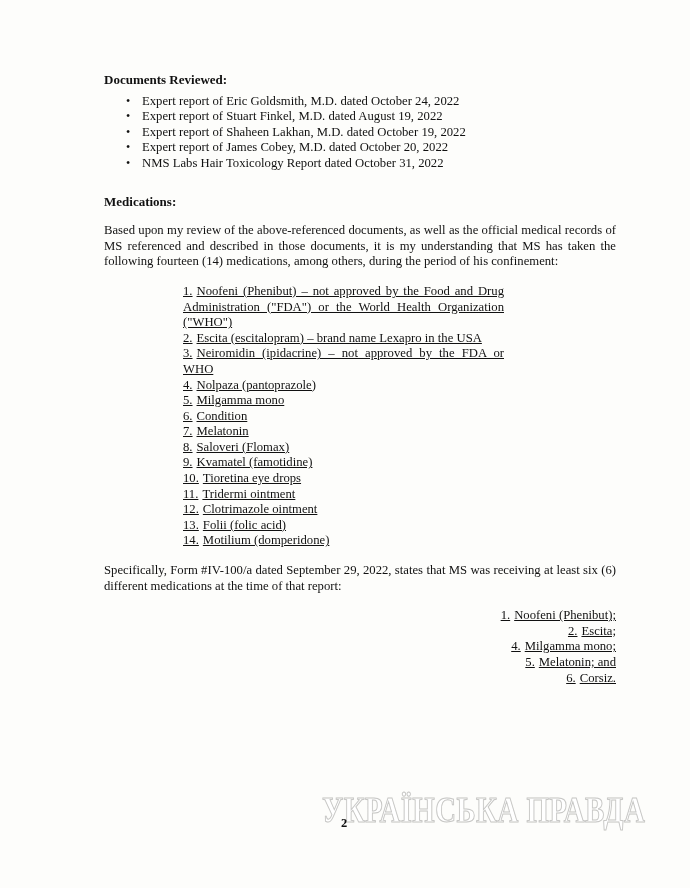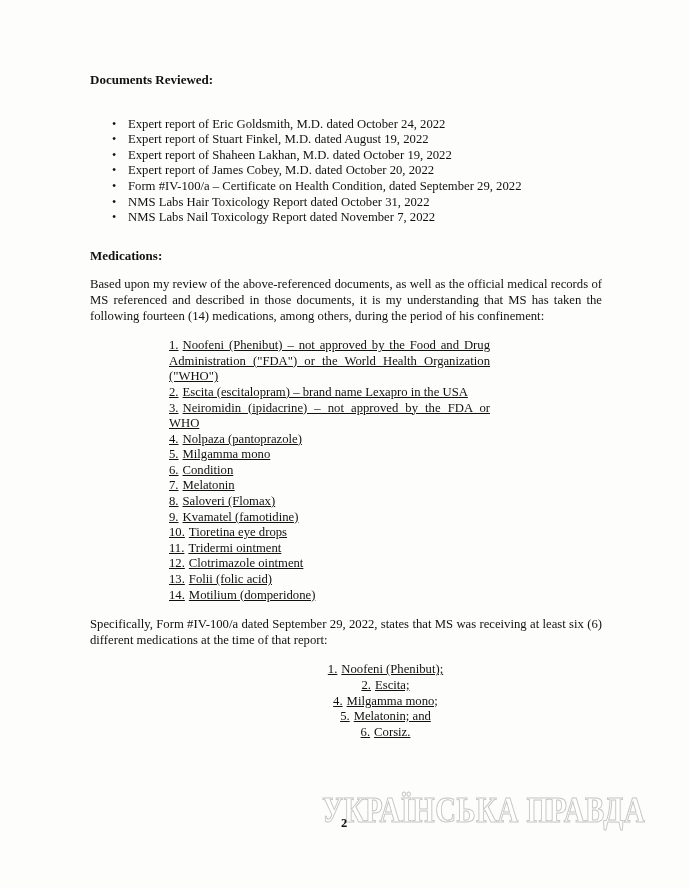--- a/index.html
+++ b/index.html
@@ -11,35 +11,35 @@
     position: relative;
     width: 690px;
     height: 888px;
     background: #fdfdfb;
     overflow: hidden;
     font-family: "Liberation Serif", "DejaVu Serif", serif;
     color: #111111;
   }
   .content {
     position: absolute;
-    left: 90px;
+    left: 104px;
     top: 72px;
     width: 512px;
     font-size: 12.7px;
     line-height: 15.6px;
   }
   .section-heading {
     font-weight: bold;
     font-size: 13px;
     margin: 0;
     padding: 0;
   }
   ul.doc-list {
     list-style: none;
-    margin: 29px 0 0 0;
+    margin: 6px 0 0 0;
     padding: 0 0 0 22px;
   }
   ul.doc-list li {
     margin: 0;
     white-space: nowrap;
   }
   .bullet {
     display: inline-block;
     width: 16px;
     font-size: 12px;
@@ -55,21 +55,21 @@
     list-style: none;
     margin: 14px 0 0 0;
     padding: 0 0 0 79px;
   }
   ol.med-list li {
     width: 321px;
     text-align: justify;
     text-decoration: underline;
   }
   ol.med-list.short li {
-    text-align: center;
+    text-align: right;
     width: auto;
   }
   .num {
     margin-right: 4px;
   }
   .page-number {
     position: absolute;
     left: 341px;
     top: 816px;
     font-size: 12.5px;
@@ -111,27 +111,21 @@
         <li>
         <span class="bullet">•</span><span>Expert report of Stuart Finkel, M.D. dated August 19, 2022</span>
       </li>
         <li>
         <span class="bullet">•</span><span>Expert report of Shaheen Lakhan, M.D. dated October 19, 2022</span>
       </li>
         <li>
         <span class="bullet">•</span><span>Expert report of James Cobey, M.D. dated October 20, 2022</span>
       </li>
         <li>
-        <span class="bullet">•</span><span>Form #IV-100/a – Certificate on Health Condition, dated September 29, 2022</span>
-      </li>
-        <li>
         <span class="bullet">•</span><span>NMS Labs Hair Toxicology Report dated October 31, 2022</span>
-      </li>
-        <li>
-        <span class="bullet">•</span><span>NMS Labs Nail Toxicology Report dated November 7, 2022</span>
       </li>
       </ul>
 
     <h3 class="section-heading medications-heading">Medications:</h3>
 
     <p class="body-par">Based upon my review of the above-referenced documents, as well as the official medical records of MS referenced and described in those documents, it is my understanding that MS has taken the following fourteen (14) medications, among others, during the period of his confinement:</p>
 
     <ol class="med-list">
         <li>
         <span class="num">1.</span><span>Noofeni (Phenibut) – not approved by the Food and Drug Administration ("FDA") or the World Health Organization ("WHO")</span>

